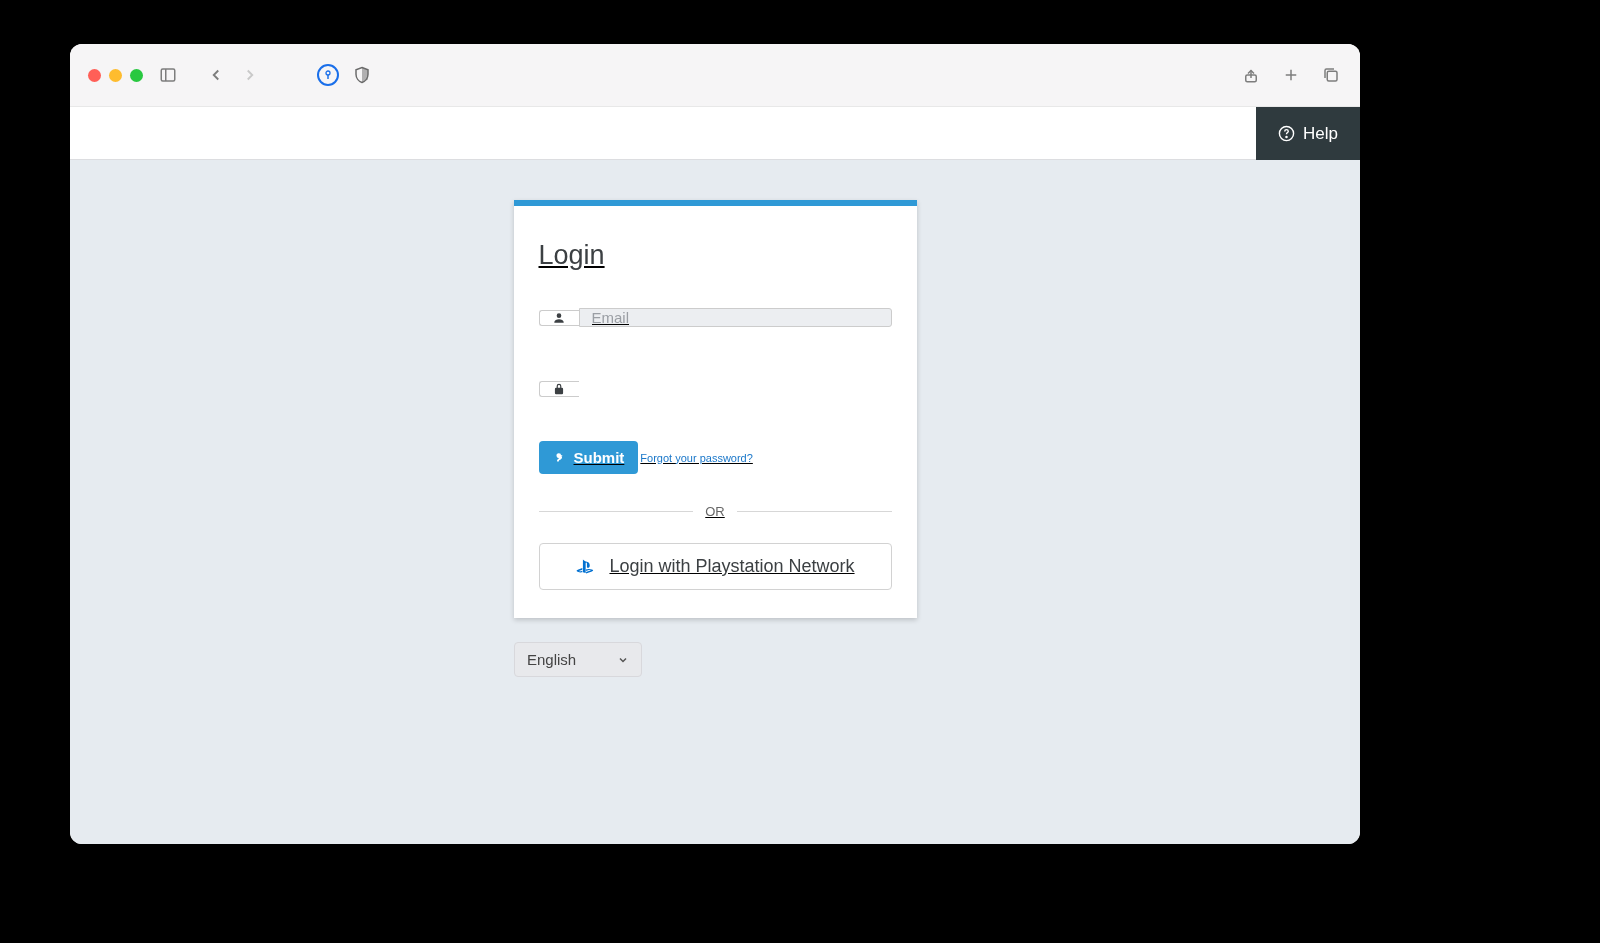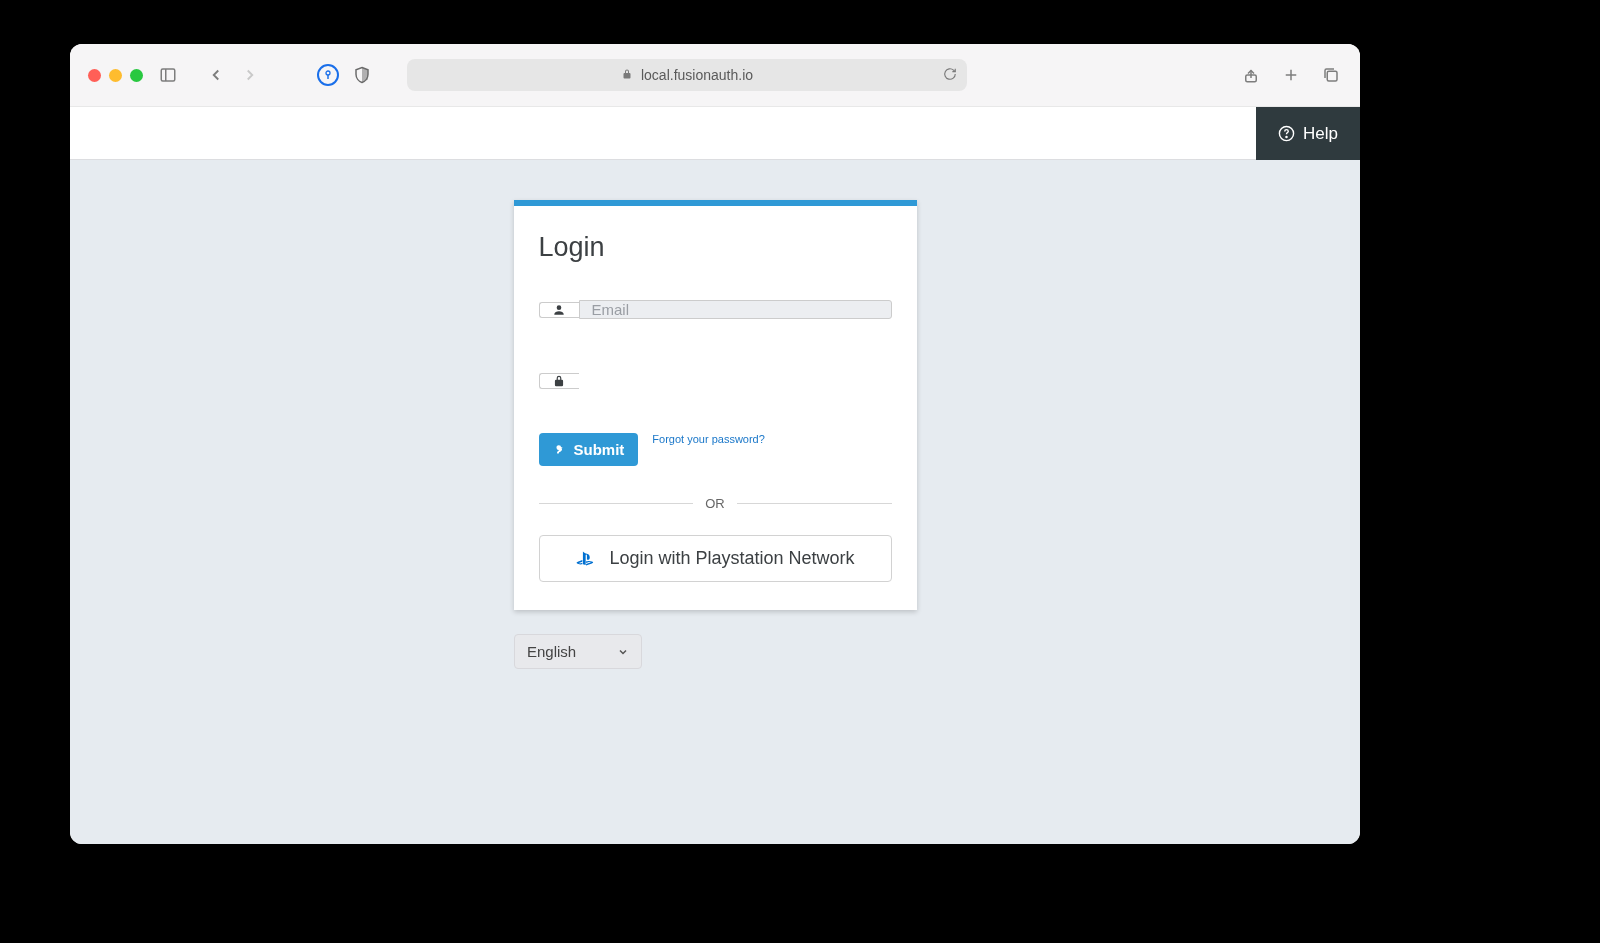--- a/index.html
+++ b/index.html
@@ -99,21 +99,22 @@
     font-size: 17px;
     cursor: pointer;
   }
   .help-btn svg { width: 17px; height: 17px; }
   .card {
     width: 403px;
     margin: 40px auto 0;
     background: #fff;
     border-top: 6px solid #2f99d6;
     box-shadow: 0 2px 5px rgba(0,0,0,0.18);
-    padding: 26px 25px 28px;
+    padding: 34px 25px 28px;
+    text-decoration: underline;
   }
   .card h2 {
     font-size: 27px;
     font-weight: 500;
     color: #3c4043;
     margin-bottom: 28px;
   }
   .input-group {
     display: flex;
     height: 37px;
@@ -138,21 +139,22 @@
     border-radius: 0 3px 3px 0;
     background: #eceef1;
     padding: 0 12px;
     font-size: 15px;
     color: #333;
     outline: none;
   }
   .input-group input::placeholder { color: #9a9ea4; }
   .submit-row {
     display: flex;
-    gap: 14px;
+    align-items: center;
+    gap: 2px;
     margin-top: 34px;
     margin-bottom: 30px;
   }
   .submit-btn {
     background: #2f99d6;
     border: none;
     color: #fff;
     height: 33px;
     padding: 0 14px;
     border-radius: 4px;
@@ -260,34 +262,20 @@
             <line x1="5" y1="5" x2="5" y2="9" stroke="#1a6fea" stroke-width="1.5"></line>
           </svg>
       </div>
       <div class="chrome-icon shield">
         <svg viewBox="0 0 24 24">
             <path d="M12 2 L20 5 V11 C20 16 16.5 20.5 12 22 C7.5 20.5 4 16 4 11 V5 Z" fill="none" stroke="currentColor" stroke-width="2"></path>
             <path d="M12 2 L12 22 L20 18 C20 16 20 11 20 11 V5 Z" fill="currentColor" opacity="0.5"></path>
           </svg>
       </div>
     </div>
-    <div class="url-bar">
-      <span class="lock-small">
-        <svg width="12" height="12" viewBox="0 0 24 24" fill="currentColor">
-            <path d="M17 10h-1V7a4 4 0 0 0-8 0v3H7a2 2 0 0 0-2 2v7a2 2 0 0 0 2 2h10a2 2 0 0 0 2-2v-7a2 2 0 0 0-2-2zm-7-3a2 2 0 0 1 4 0v3h-4V7z"></path>
-          </svg>
-      </span>
-      <span>local.fusionauth.io</span>
-      <span class="reload">
-        <svg width="14" height="14" viewBox="0 0 24 24" fill="none" stroke="currentColor" stroke-width="2">
-            <path d="M21 12a9 9 0 1 1-3-6.7L21 8"></path>
-            <polyline points="21 3 21 8 16 8"></polyline>
-          </svg>
-      </span>
-    </div>
     <div class="right-icons">
       <div class="chrome-icon">
         <svg viewBox="0 0 24 24" fill="none" stroke="currentColor" stroke-width="2">
             <path d="M8 10 L12 6 L16 10"></path>
             <line x1="12" y1="6" x2="12" y2="16"></line>
             <rect x="5" y="12" width="14" height="9" rx="2"></rect>
           </svg>
       </div>
       <div class="chrome-icon">
         <svg viewBox="0 0 24 24" fill="none" stroke="currentColor" stroke-width="2">

